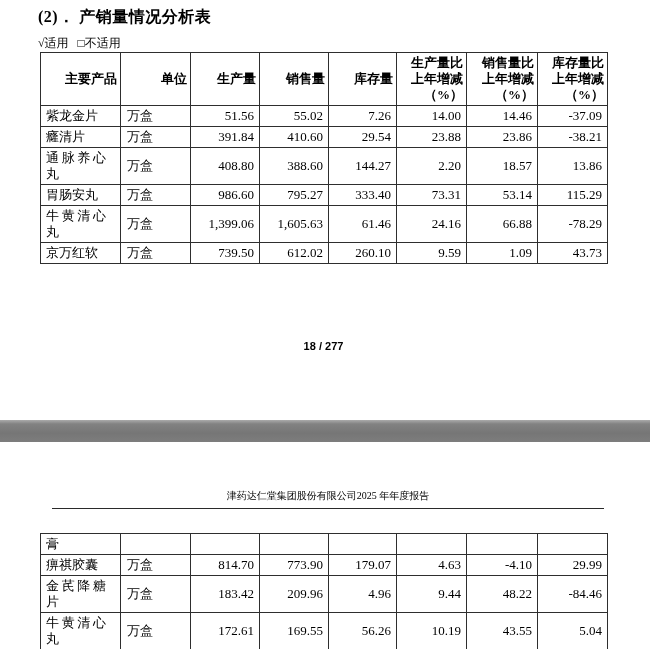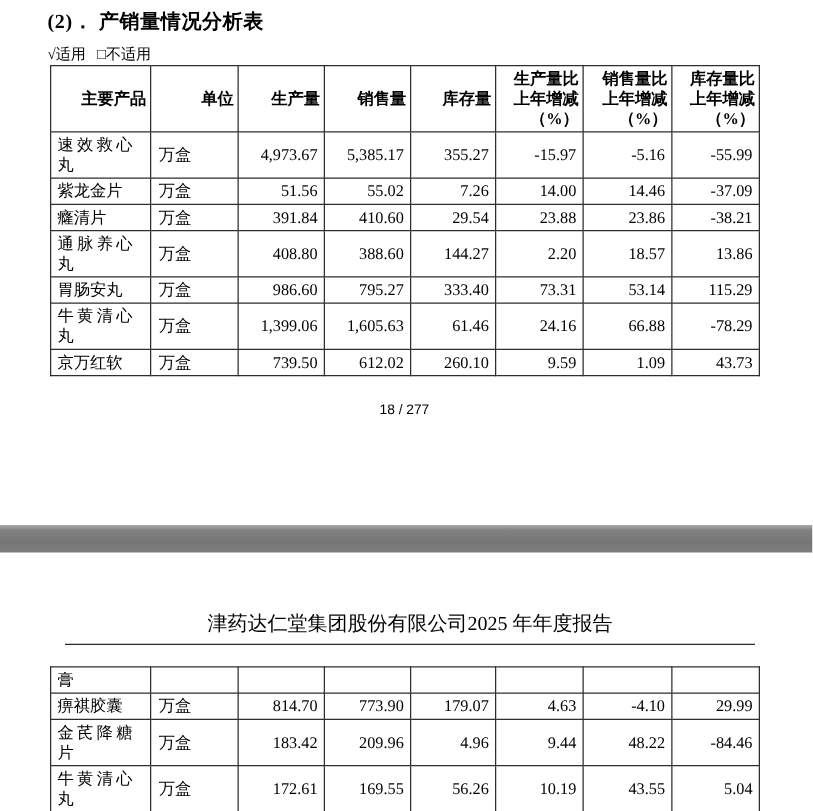--- a/index.html
+++ b/index.html
@@ -26,31 +26,31 @@
     overflow:hidden;word-break:break-all;
   }
   table.rpt th{font-weight:bold;text-align:right;padding:2px 3px;}
   table.rpt td.c-name{text-align:justify;text-align-last:left;padding:2px 14px 2px 5px;}
   table.rpt td.c-unit{text-align:left;padding-left:6px;}
   table.rpt td.c-num{text-align:right;padding-right:5px;}
 
   #table1{top:52px;left:40px;}
   #table2{top:533px;left:40px;}
 
-  #page-number{top:322px;left:40px;width:567px;text-align:center;
-    font-size:11px;font-weight:normal;
+  #page-number{top:340px;left:40px;width:567px;text-align:center;
+    font-size:11px;font-weight:bold;
     font-family:"Liberation Sans","DejaVu Sans",sans-serif;}
 
   
   #page-divider{top:420px;left:0;width:650px;height:22px;
     background:linear-gradient(180deg,#ababab 0%,#828282 18%,#767676 60%,#7d7d7d 100%);}
 
   
   #report-header{top:489px;left:52px;width:552px;text-align:center;
-    font-size:16px;padding-bottom:5px;border-bottom:1.5px solid #2a2a2a;}
+    font-size:10px;padding-bottom:5px;border-bottom:1.5px solid #2a2a2a;}
 </style>
 </head>
 <body>
 
 <div class="abs" id="section-title">(2)． 产销量情况分析表</div>
 
 <div class="abs" id="applicability">
   <span>√适用</span><span class="gap">□不适用</span>
 </div>
 
@@ -72,30 +72,20 @@
       <th>生产量</th>
       <th>销售量</th>
       <th>库存量</th>
       <th>生产量比上年增减（%）</th>
       <th>销售量比上年增减（%）</th>
       <th>库存量比上年增减（%）</th>
     </tr>
   </thead>
   <tbody>
       <tr>
-        <td class="c-name">速效救心丸</td>
-        <td class="c-unit">万盒</td>
-        <td class="c-num">4,973.67</td>
-        <td class="c-num">5,385.17</td>
-        <td class="c-num">355.27</td>
-        <td class="c-num">-15.97</td>
-        <td class="c-num">-5.16</td>
-        <td class="c-num">-55.99</td>
-      </tr>
-      <tr>
         <td class="c-name">紫龙金片</td>
         <td class="c-unit">万盒</td>
         <td class="c-num">51.56</td>
         <td class="c-num">55.02</td>
         <td class="c-num">7.26</td>
         <td class="c-num">14.00</td>
         <td class="c-num">14.46</td>
         <td class="c-num">-37.09</td>
       </tr>
       <tr>

